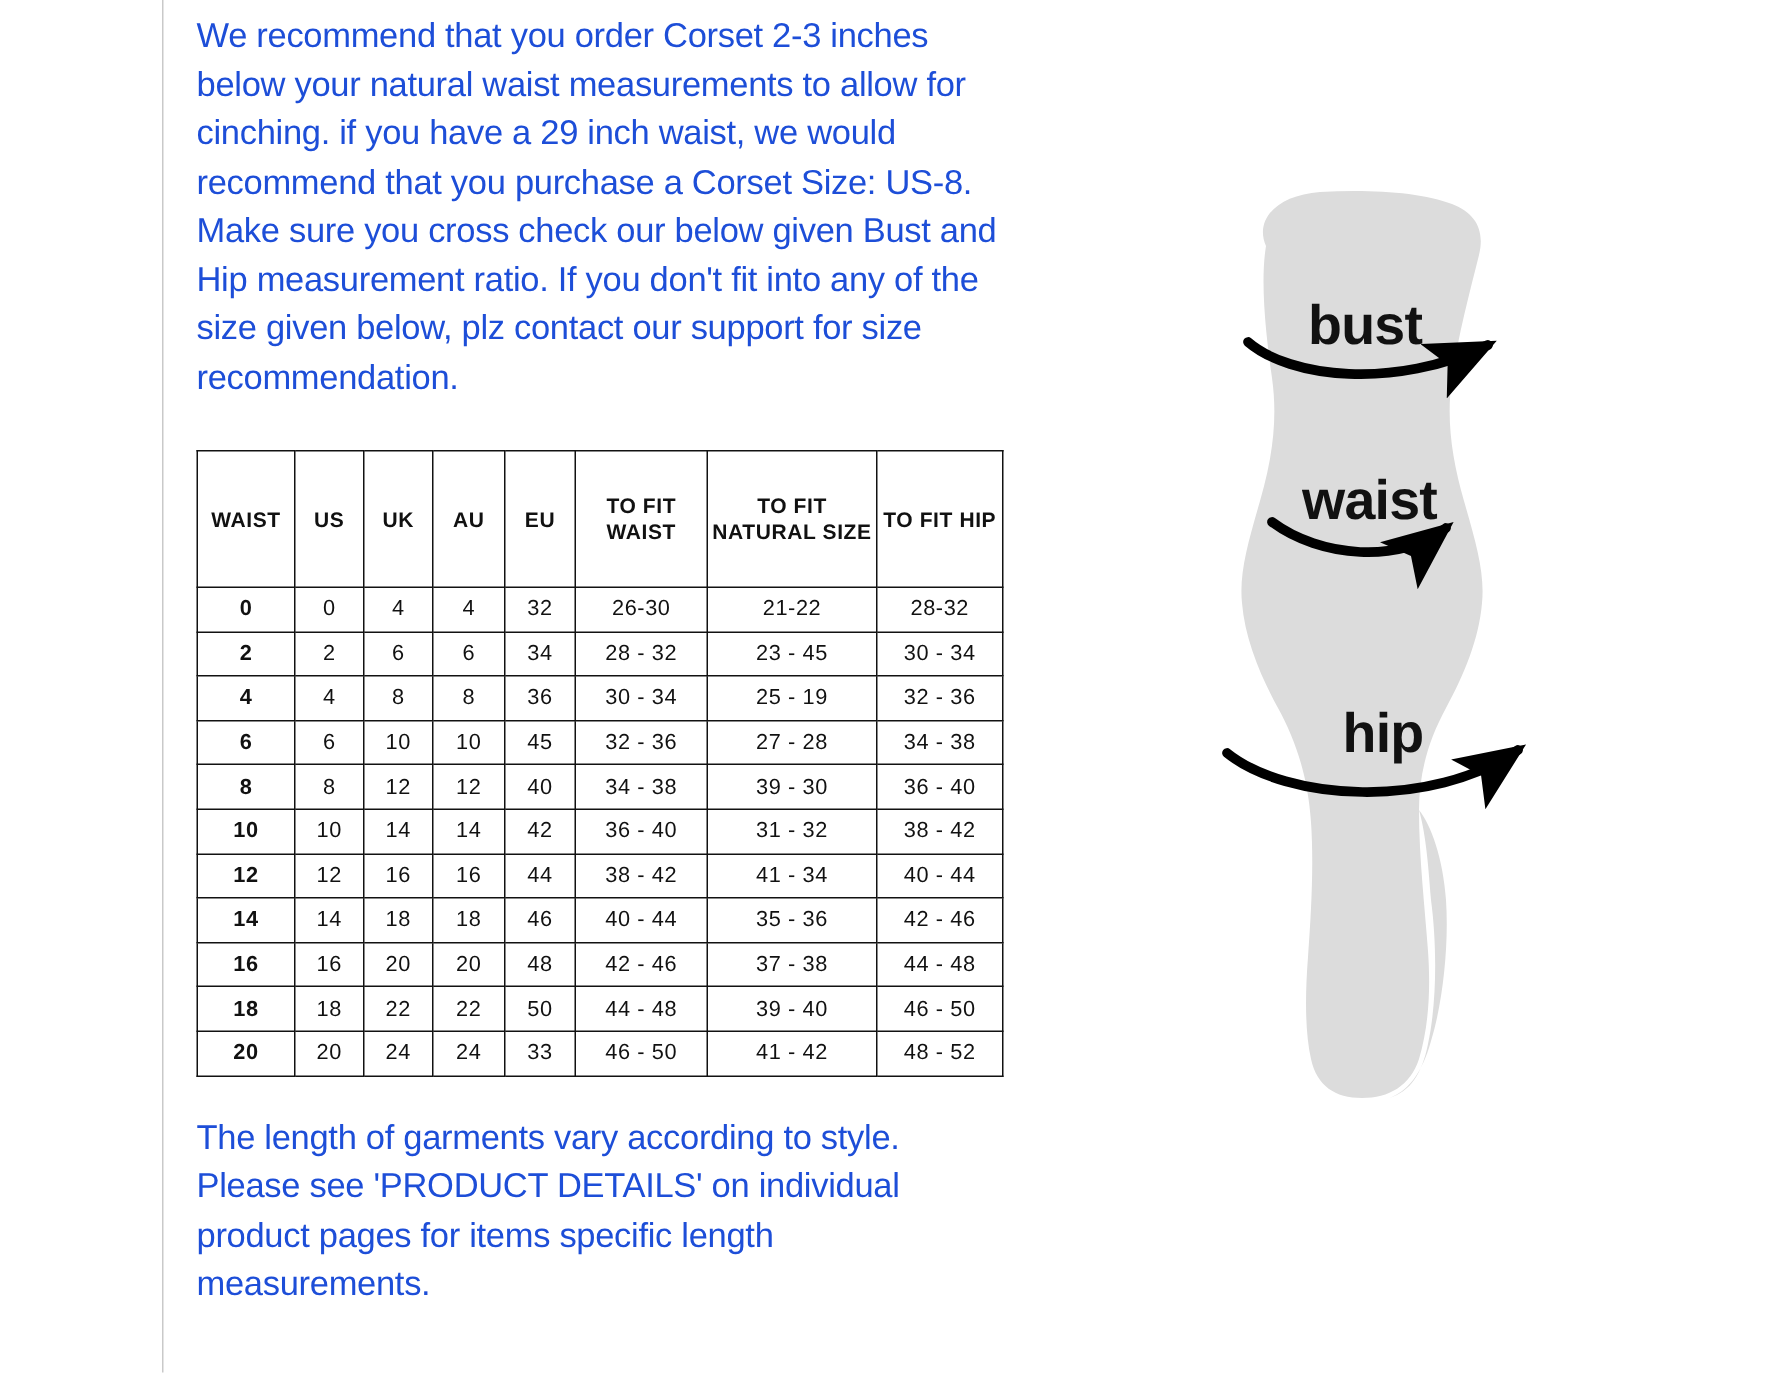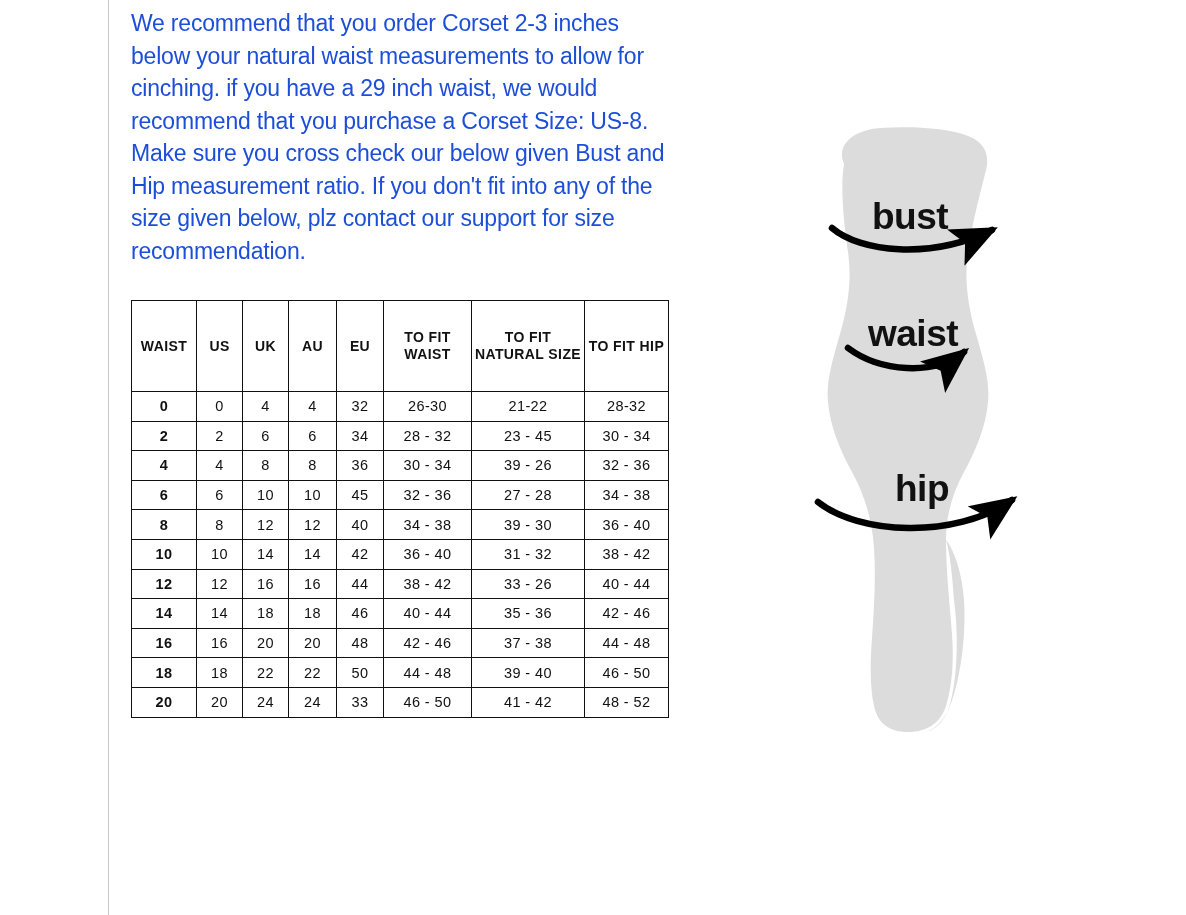--- a/index.html
+++ b/index.html
@@ -168,21 +168,21 @@
             <td>23 - 45</td>
             <td>30 - 34</td>
           </tr>
           <tr>
             <td class="size-cell">4</td>
             <td>4</td>
             <td>8</td>
             <td>8</td>
             <td>36</td>
             <td>30 - 34</td>
-            <td>39 - 26</td>
+            <td>25 - 19</td>
             <td>32 - 36</td>
           </tr>
           <tr>
             <td class="size-cell">6</td>
             <td>6</td>
             <td>10</td>
             <td>10</td>
             <td>45</td>
             <td>32 - 36</td>
             <td>27 - 28</td>
@@ -208,21 +208,21 @@
             <td>31 - 32</td>
             <td>38 - 42</td>
           </tr>
           <tr>
             <td class="size-cell">12</td>
             <td>12</td>
             <td>16</td>
             <td>16</td>
             <td>44</td>
             <td>38 - 42</td>
-            <td>33 - 26</td>
+            <td>41 - 34</td>
             <td>40 - 44</td>
           </tr>
           <tr>
             <td class="size-cell">14</td>
             <td>14</td>
             <td>18</td>
             <td>18</td>
             <td>46</td>
             <td>40 - 44</td>
             <td>35 - 36</td>
@@ -255,20 +255,21 @@
             <td>24</td>
             <td>33</td>
             <td>46 - 50</td>
             <td>41 - 42</td>
             <td>48 - 52</td>
           </tr>
         </tbody>
       </table>
     </div>
 
+    <p class="outro">The length of garments vary according to style. Please see 'PRODUCT DETAILS'  on individual product pages for items specific length measurements.</p>
   </div>
 
   <div class="figure">
     <svg width="420" height="660" viewBox="0 0 420 660">
 
       <path d="M104,44
                C 96,26 112,10 140,8
                C 172,6 208,8 228,16
                C 244,22 250,34 246,50
                C 240,74 232,104 228,132

